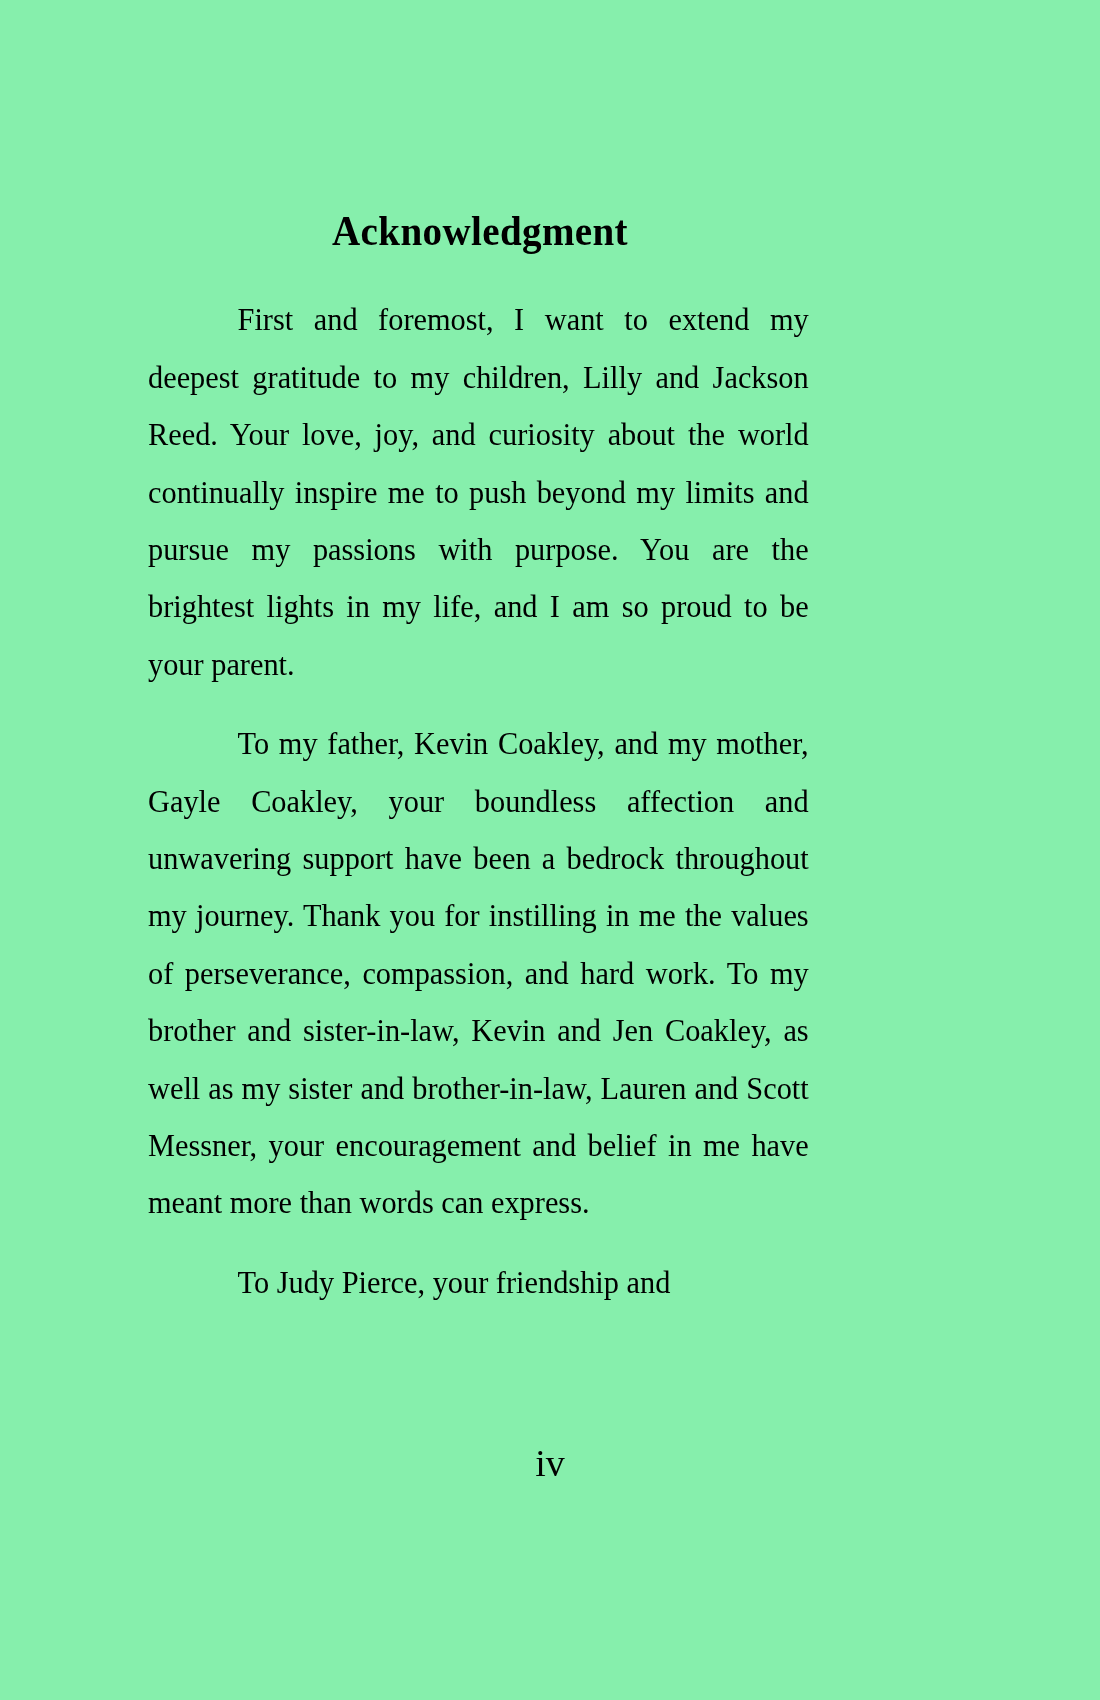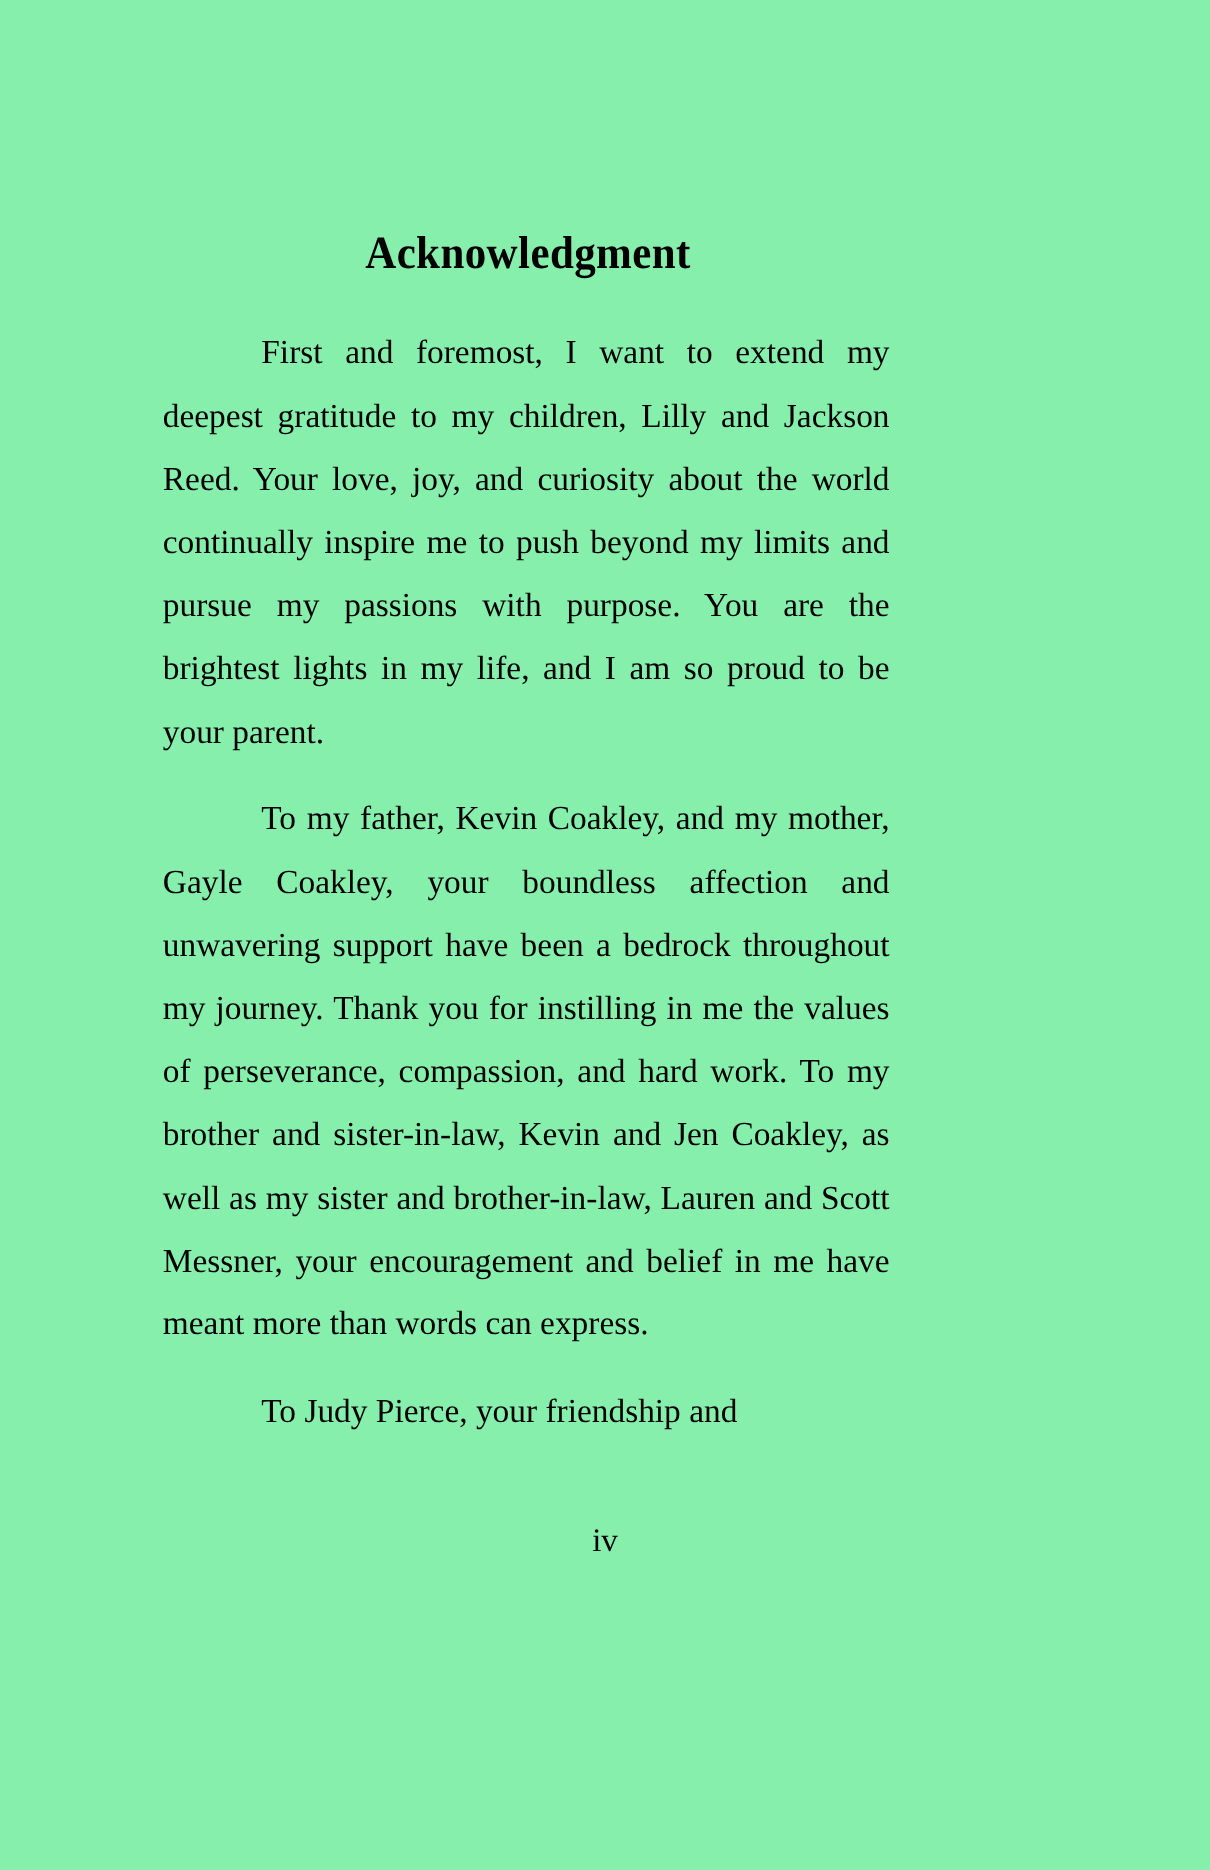--- a/index.html
+++ b/index.html
@@ -64,24 +64,24 @@
   }
 
   p.para.last {
     
   }
 
   .folio {
     position: absolute;
     left: 0;
     right: 0;
-    top: 1386px;
+    top: 1444px;
     text-align: center;
     font-family: "Liberation Serif", "DejaVu Serif", serif;
-    font-size: 30px;
+    font-size: 38px;
     line-height: 1;
     color: #000000;
   }
 </style>
 </head>
 <body>
 
 <div class="page">
 
   <div class="content-column">

